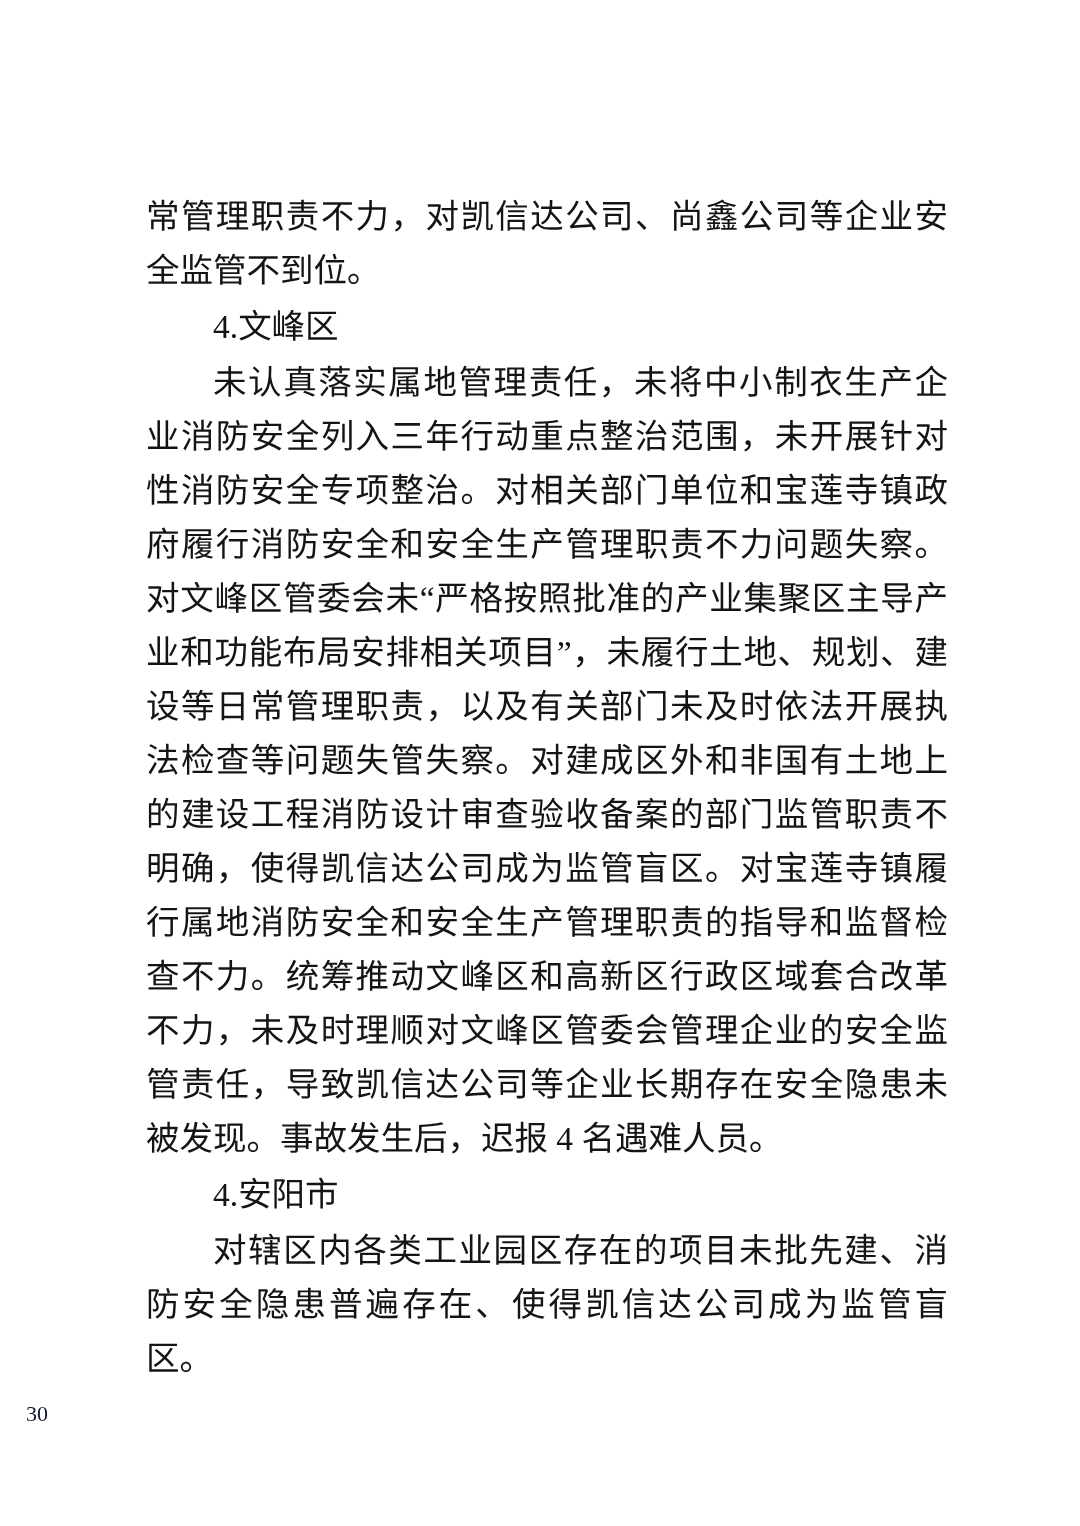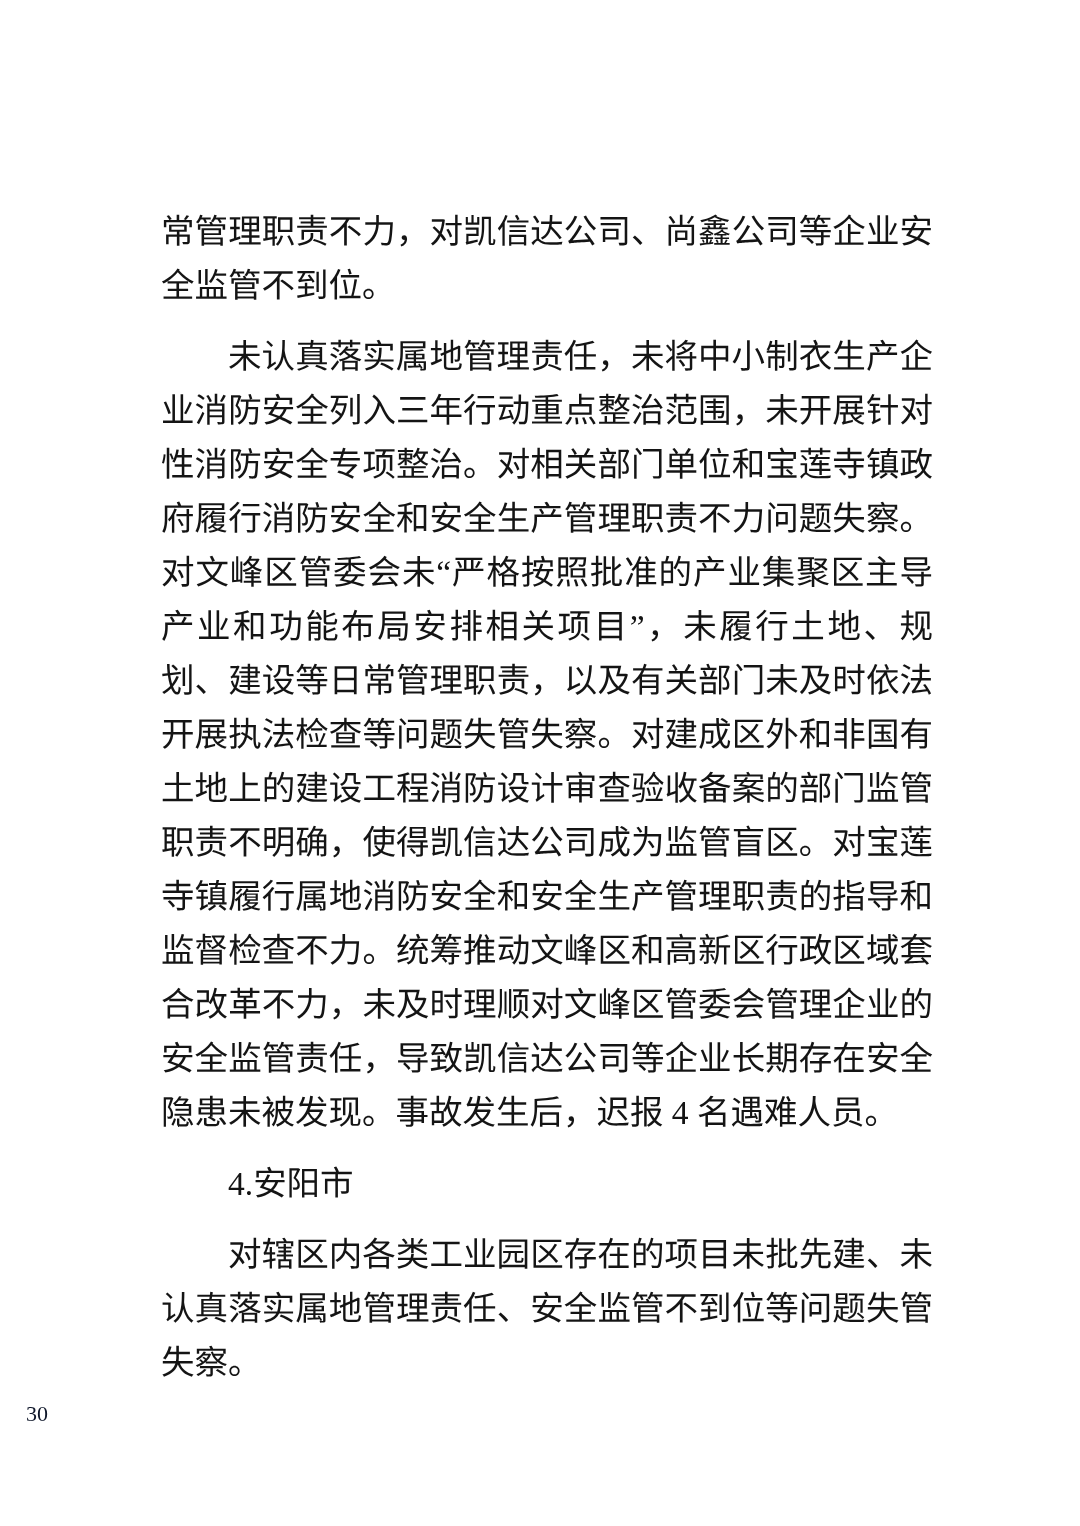--- a/index.html
+++ b/index.html
@@ -20,21 +20,21 @@
     position: absolute;
     left: 144px;
     top: 188px;
     width: 806px;
     font-size: 33.5px;
     line-height: 54px;
     text-align: justify;
     text-justify: inter-ideograph;
   }
   .content p {
-    margin: 17px;
+    margin: 2px;
     padding: 0;
     word-break: break-all;
   }
   .content p.indent {
     text-indent: 2em;
   }
   .page-footer {
     position: absolute;
     top: 1398px;
     left: 0;
@@ -50,25 +50,26 @@
   }
 </style>
 </head>
 <body>
 
 <div class="page">
 
   <div class="content">
     <p>常管理职责不力，对凯信达公司、尚鑫公司等企业安全监管不到位。</p>
 
+    <p class="indent">4.文峰区</p>
 
     <p class="indent">未认真落实属地管理责任，未将中小制衣生产企业消防安全列入三年行动重点整治范围，未开展针对性消防安全专项整治。对相关部门单位和宝莲寺镇政府履行消防安全和安全生产管理职责不力问题失察。对文峰区管委会未“严格按照批准的产业集聚区主导产业和功能布局安排相关项目”，未履行土地、规划、建设等日常管理职责，以及有关部门未及时依法开展执法检查等问题失管失察。对建成区外和非国有土地上的建设工程消防设计审查验收备案的部门监管职责不明确，使得凯信达公司成为监管盲区。对宝莲寺镇履行属地消防安全和安全生产管理职责的指导和监督检查不力。统筹推动文峰区和高新区行政区域套合改革不力，未及时理顺对文峰区管委会管理企业的安全监管责任，导致凯信达公司等企业长期存在安全隐患未被发现。事故发生后，迟报 4 名遇难人员。</p>
 
     <p class="indent">4.安阳市</p>
 
-    <p class="indent">对辖区内各类工业园区存在的项目未批先建、未认真落实属地管理责任、安全监管不到位等问题失管失察。</p>
+    <p class="indent">对辖区内各类工业园区存在的项目未批先建、消防安全隐患普遍存在、使得凯信达公司成为监管盲区。</p>
   </div>
 
   <div class="page-footer">
     <span class="num">30</span>
   </div>
 
 </div>
 
 </body></html>

